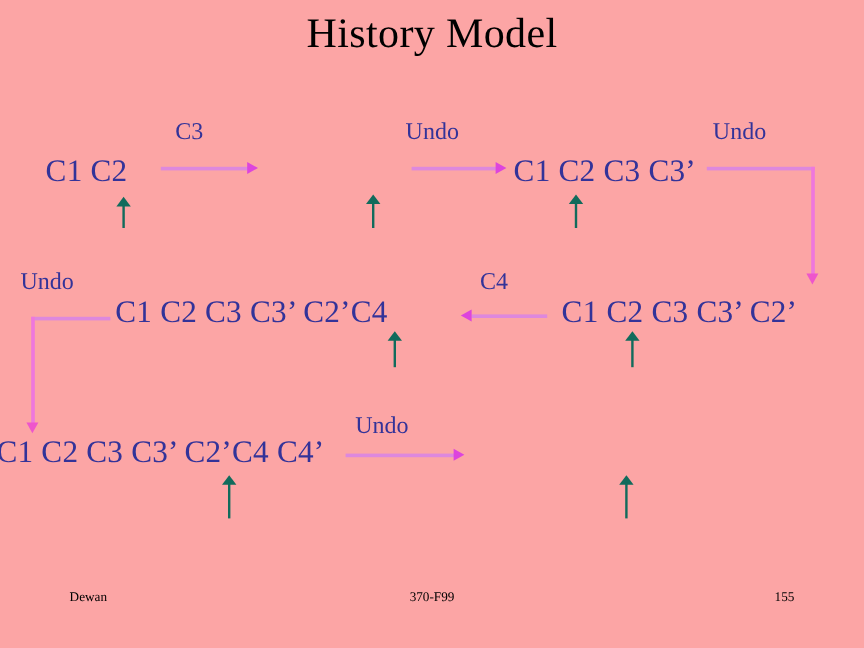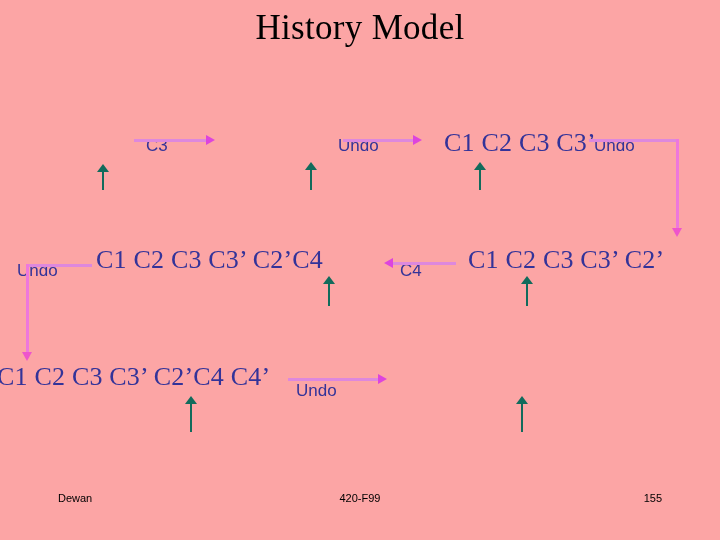--- a/index.html
+++ b/index.html
@@ -36,25 +36,24 @@
     font-size: 26px;
     color: #333399;
     white-space: nowrap;
     font-family: "Liberation Serif", "DejaVu Serif", serif;
     letter-spacing: 0.2px;
   }
 
   
   .oplabel {
     position: absolute;
-    font-size: 17px;
+    font-size: 20px;
     color: #333399;
     white-space: nowrap;
-    font-family: Liberation Sans, sans-serif;
-    margin-top: 37px;
+    font-family: Liberation Serif, serif;
   }
 
   
   .arrow-h {
     position: absolute;
     height: 3px;
     background: #dd88dd;
   }
   .arrow-v {
     position: absolute;
@@ -103,47 +102,48 @@
     border-right: 6px solid transparent;
     border-bottom: 8px solid #116b5c;
   }
 
   
   .footer {
     position: absolute;
     top: 492px;
     font-size: 11px;
     color: #000000;
-    font-family: Liberation Sans, sans-serif;
+    font-family: Liberation Serif, serif;
     white-space: nowrap;
   }
   .footer.left   { left: 58px; }
   .footer.center { left: 0; width: 720px; text-align: center; }
   .footer.right  { left: 0; width: 720px; text-align: right; padding-right: 58px; box-sizing: border-box; }
 </style>
 </head>
 <body>
 
 <div id="slide">
 
   <div class="title">History Model</div>
 
+  <div class="state" style="left:38px; top:128px;">C1 C2</div>
 
   <div class="oplabel" style="left:146px; top:99px;">C3</div>
 
   <div class="arrow-h" style="left:134px; top:139px; width:74px;"></div>
   <div class="head-right" style="left:206px; top:135px;"></div>
 
 
   <div class="oplabel" style="left:338px; top:99px;">Undo</div>
 
   <div class="arrow-h" style="left:343px; top:139px; width:72px;"></div>
   <div class="head-right" style="left:413px; top:135px;"></div>
 
-  <div class="state" style="left:428px; top:128px;margin-left:16px;">C1 C2 C3 C3’</div>
+  <div class="state" style="left:428px; top:128px;">C1 C2 C3 C3’</div>
 
   <div class="oplabel" style="left:594px; top:99px;">Undo</div>
   <div class="arrow-h" style="left:589px; top:139px; width:90px;"></div>
   <div class="arrow-v" style="left:676px; top:139px; height:94px;"></div>
   <div class="head-down" style="left:672px; top:228px;"></div>
 
   <div class="gptr" style="left:97px; top:164px; height:26px;">
     <div class="tip"></div>
       <div class="stem" style="top:6px; height:20px;"></div>
   </div>
@@ -188,16 +188,16 @@
   <div class="gptr" style="left:185px; top:396px; height:36px;">
     <div class="tip"></div>
       <div class="stem" style="top:6px; height:30px;"></div>
   </div>
   <div class="gptr" style="left:516px; top:396px; height:36px;">
     <div class="tip"></div>
       <div class="stem" style="top:6px; height:30px;"></div>
   </div>
 
   <div class="footer left">Dewan</div>
-  <div class="footer center">420-F99</div>
+  <div class="footer center">370-F99</div>
   <div class="footer right">155</div>
 
 </div>
 
 </body></html>

